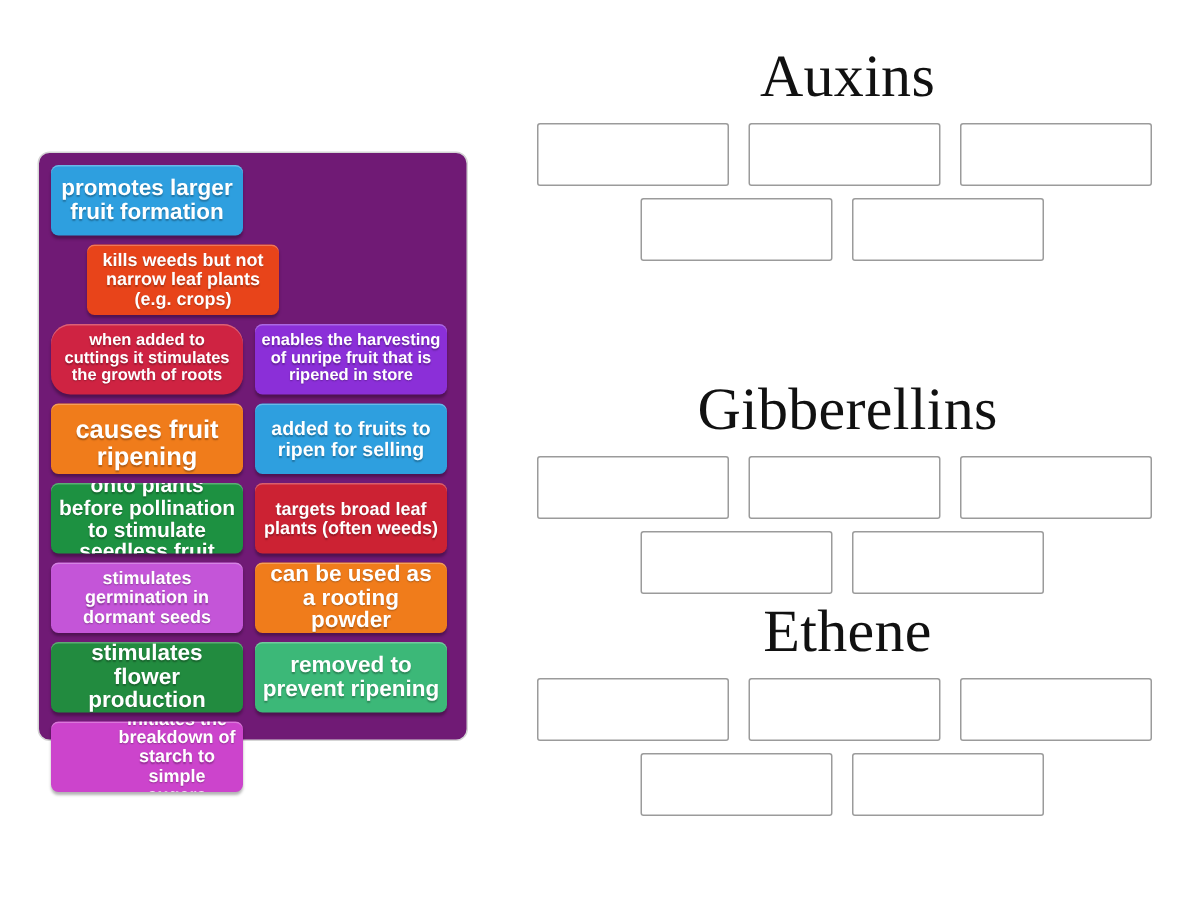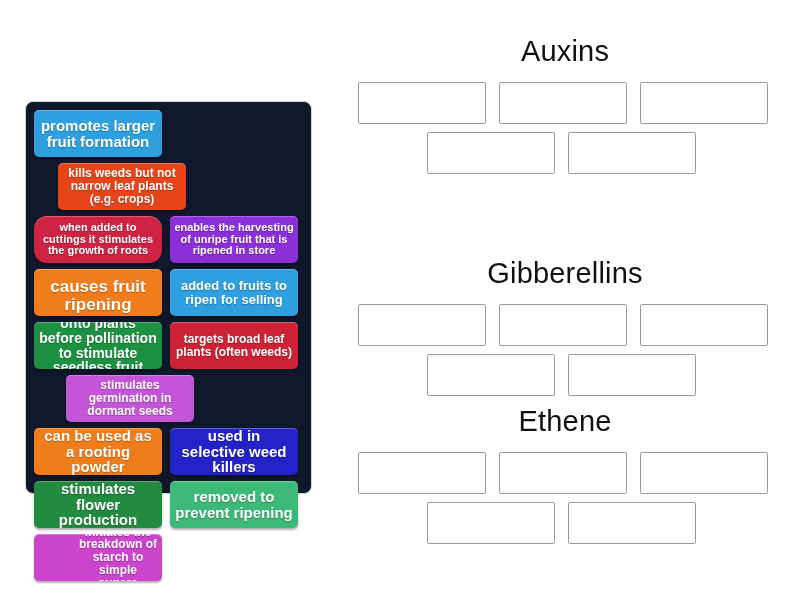--- a/index.html
+++ b/index.html
@@ -23,21 +23,21 @@
   }
 
   
   #tile-tray {
     position: absolute;
     left: 25px;
     top: 101px;
     width: 287px;
     height: 393px;
     box-sizing: border-box;
-    background: #0f172a;
+    background: #701a75;
     border: 1px solid #d5d5d5;
     border-radius: 8px;
     padding: 8px 8px;
     display: flex;
     flex-wrap: wrap;
     align-content: flex-start;
     gap: 6px 8px;
   }
 
   .tile {
@@ -77,29 +77,30 @@
   .category {
     position: absolute;
     left: 345px;
     width: 440px;
   }
   #category-auxins      { top: 28px; }
   #category-gibberellins{ top: 218px; margin-top: 32px; }
   #category-ethene      { top: 398px; }
 
   .category-title {
-    font-size: 29px;
+    font-size: 40px;
     font-weight: normal;
     color: #111111;
     text-align: center;
     letter-spacing: 0.2px;
     margin: 0;
     height: 46px;
     line-height: 46px;
     white-space: nowrap;
+    font-family: Liberation Serif, serif;
   }
 
   .slot-row {
     display: flex;
     gap: 13px;
     margin-top: 8px;
   }
   .slot-row.row-1 { justify-content: flex-start; padding-left: 13px; }
   .slot-row.row-2 { justify-content: flex-start; padding-left: 82px; }
 
@@ -135,28 +136,25 @@
     </div>
     <div class="tile" style="background: rgb(46, 159, 223);">
       <span class="tile-text fs-13">added to fruits to ripen for selling</span>
     </div>
     <div class="tile" style="background: rgb(29, 145, 65);">
       <span class="tile-text fs-10">can be sprayed onto plants before pollination to stimulate seedless fruit productionn</span>
     </div>
     <div class="tile" style="background: rgb(204, 34, 51);">
       <span class="tile-text fs-12">targets broad leaf plants (often weeds)</span>
     </div>
-    <div class="tile" style="background: rgb(196, 85, 216); margin-left: 32px;">
+    <div class="tile" style="background: rgb(196, 85, 216);">
       <span class="tile-text fs-12">stimulates germination in dormant seeds</span>
     </div>
     <div class="tile" style="background: rgb(240, 124, 27);">
       <span class="tile-text fs-15">can be used as a rooting powder</span>
-    </div>
-    <div class="tile" style="background: rgb(34, 34, 200);">
-      <span class="tile-text fs-15">used in selective weed killers</span>
     </div>
     <div class="tile" style="background: rgb(34, 139, 63);">
       <span class="tile-text fs-15">stimulates flower production</span>
     </div>
     <div class="tile" style="background: rgb(60, 184, 120);">
       <span class="tile-text fs-15">removed to prevent ripening</span>
     </div>
     <div class="tile" style="background: rgb(204, 68, 204); padding-left: 44px;">
       <span class="tile-text fs-12">initiates the breakdown of starch to simple sugars</span>
     </div>

